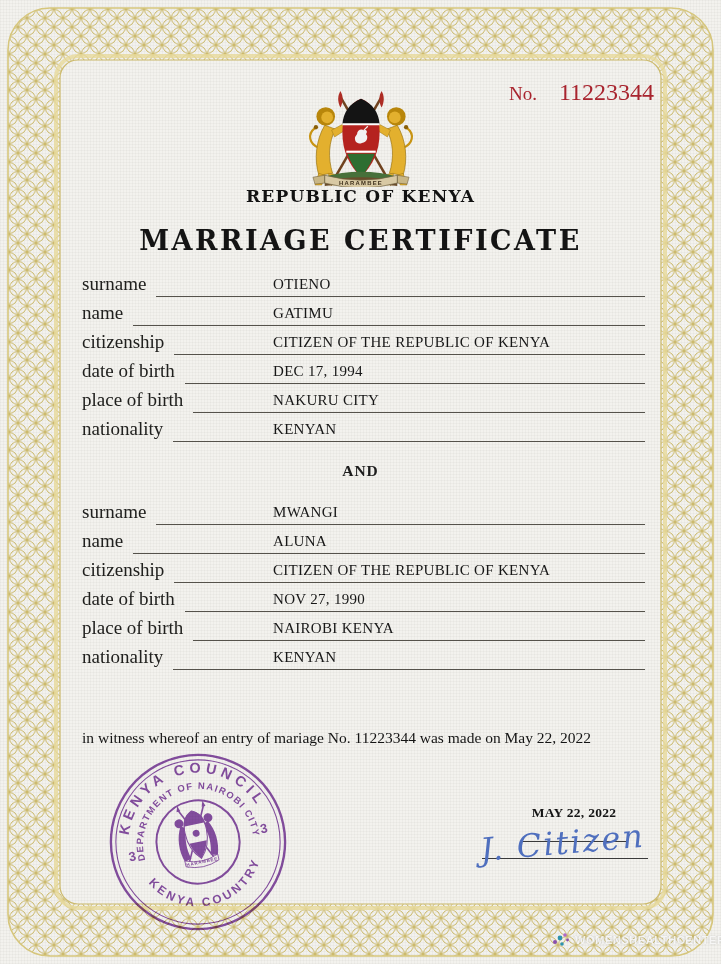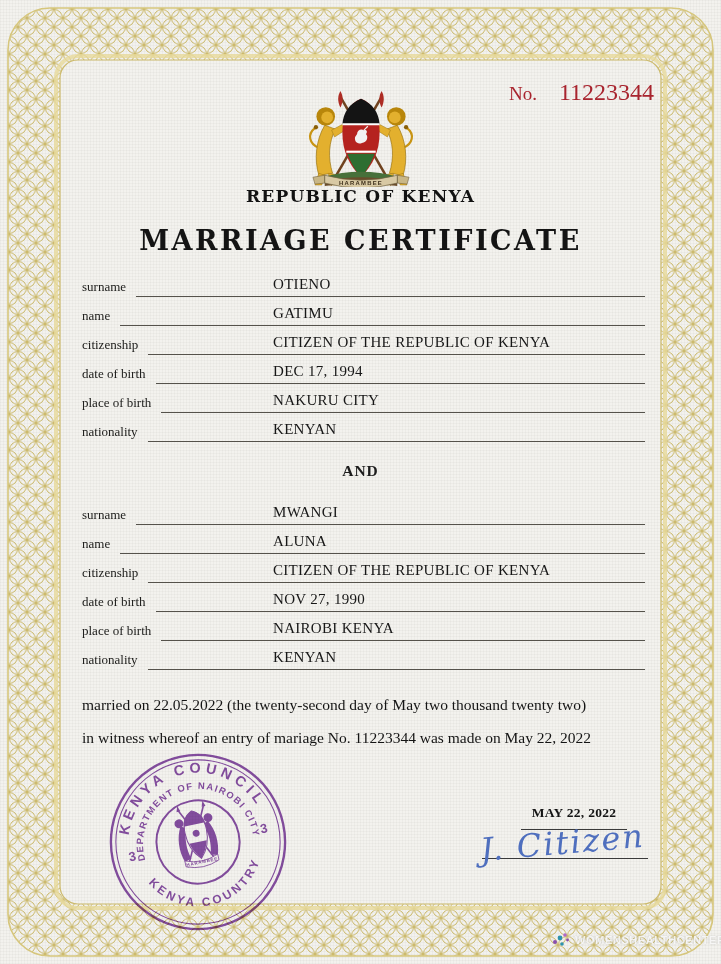--- a/index.html
+++ b/index.html
@@ -19,31 +19,31 @@
   .serial .num{font-size:24px;font-weight:400;}
   
   .country{left:0;top:186px;width:721px;text-align:center;font-size:17px;font-weight:700;
            letter-spacing:1.2px;font-family:"DejaVu Serif",serif;color:#121212;}
   .doctitle{left:0;top:225px;width:721px;text-align:center;font-size:27px;font-weight:700;
             letter-spacing:2.5px;font-family:"DejaVu Serif",serif;color:#141414;}
   
   .fields{left:82px;width:563px;}
   .fields-1{top:268px;} .fields-2{top:496px;}
   .frow{position:relative;height:29px;display:flex;align-items:flex-end;}
-  .frow .lbl{font-size:13px;padding-bottom:2px;white-space:nowrap;color:#20201e;}
+  .frow .lbl{font-size:19px;padding-bottom:2px;white-space:nowrap;color:#20201e;}
   .frow .ln{flex:1;border-bottom:1px solid #55524b;margin-left:10px;height:100%;}
   .frow .val{position:absolute;left:191px;bottom:4px;font-size:15px;letter-spacing:.3px;color:#171717;}
   .and{left:0;top:462px;width:721px;text-align:center;font-size:15.5px;font-weight:700;letter-spacing:1px;}
   
   .para{left:82px;width:585px;font-size:15.5px;color:#141414;}
   .para-1{top:696px;} .para-2{top:729px;}
   
   .issued-label{left:336px;top:804px;font-size:15px;font-weight:700;color:#141414;}
   .issued-date{left:521px;top:805px;width:106px;text-align:center;font-size:13.5px;font-weight:700;
-               letter-spacing:.3px;border-bottom:1.5px solid #3a3a3a;padding-bottom:8px;color:#141414;}
+               letter-spacing:.3px;border-bottom:1.5px solid #3a3a3a;padding-bottom:20px;color:#141414;}
   .officer{left:336px;top:838px;font-size:13.5px;font-weight:700;line-height:1.2;color:#141414;}
   .sig-line{left:482px;top:858px;width:166px;border-bottom:1.5px solid #3a3a3a;height:0;}
   .signature{left:466px;top:812px;width:190px;height:62px;}
   
   .stamp{left:104px;top:748px;width:188px;height:188px;transform:rotate(-12deg);
          mix-blend-mode:multiply;opacity:.95;}
   
   .watermark{left:552px;top:932px;display:flex;align-items:center;gap:5px;}
   .wm-text{font-family:"Liberation Sans",sans-serif;font-size:11px;font-weight:700;letter-spacing:.6px;
            color:rgba(252,252,252,.85);text-shadow:0 0 2px rgba(130,130,125,.4);}
@@ -192,21 +192,20 @@
       <span class="ln"></span>
       <span class="val">NAIROBI KENYA</span>
     </div>
     <div class="frow">
       <span class="lbl">nationality</span>
       <span class="ln"></span>
       <span class="val">KENYAN</span>
     </div>
   </div>
 
-  <div class="abs para para-1">married on 22.05.2022 (the twenty-second day of May two thousand twenty two)</div>
   <div class="abs para para-2">in witness whereof an entry of mariage No. 11223344 was made on May 22, 2022</div>
 
   <svg class="abs stamp" viewBox="0 0 190 190">
     <g fill="none" stroke="#8347a5">
       <circle cx="95" cy="95" r="88" stroke-width="2.4"></circle>
       <circle cx="95" cy="95" r="83" stroke-width="1.1"></circle>
       <circle cx="95" cy="95" r="42" stroke-width="2"></circle>
     </g>
     <defs>
       <path id="arcTop" d="M25,95 A70,70 0 1 1 165,95"></path>

